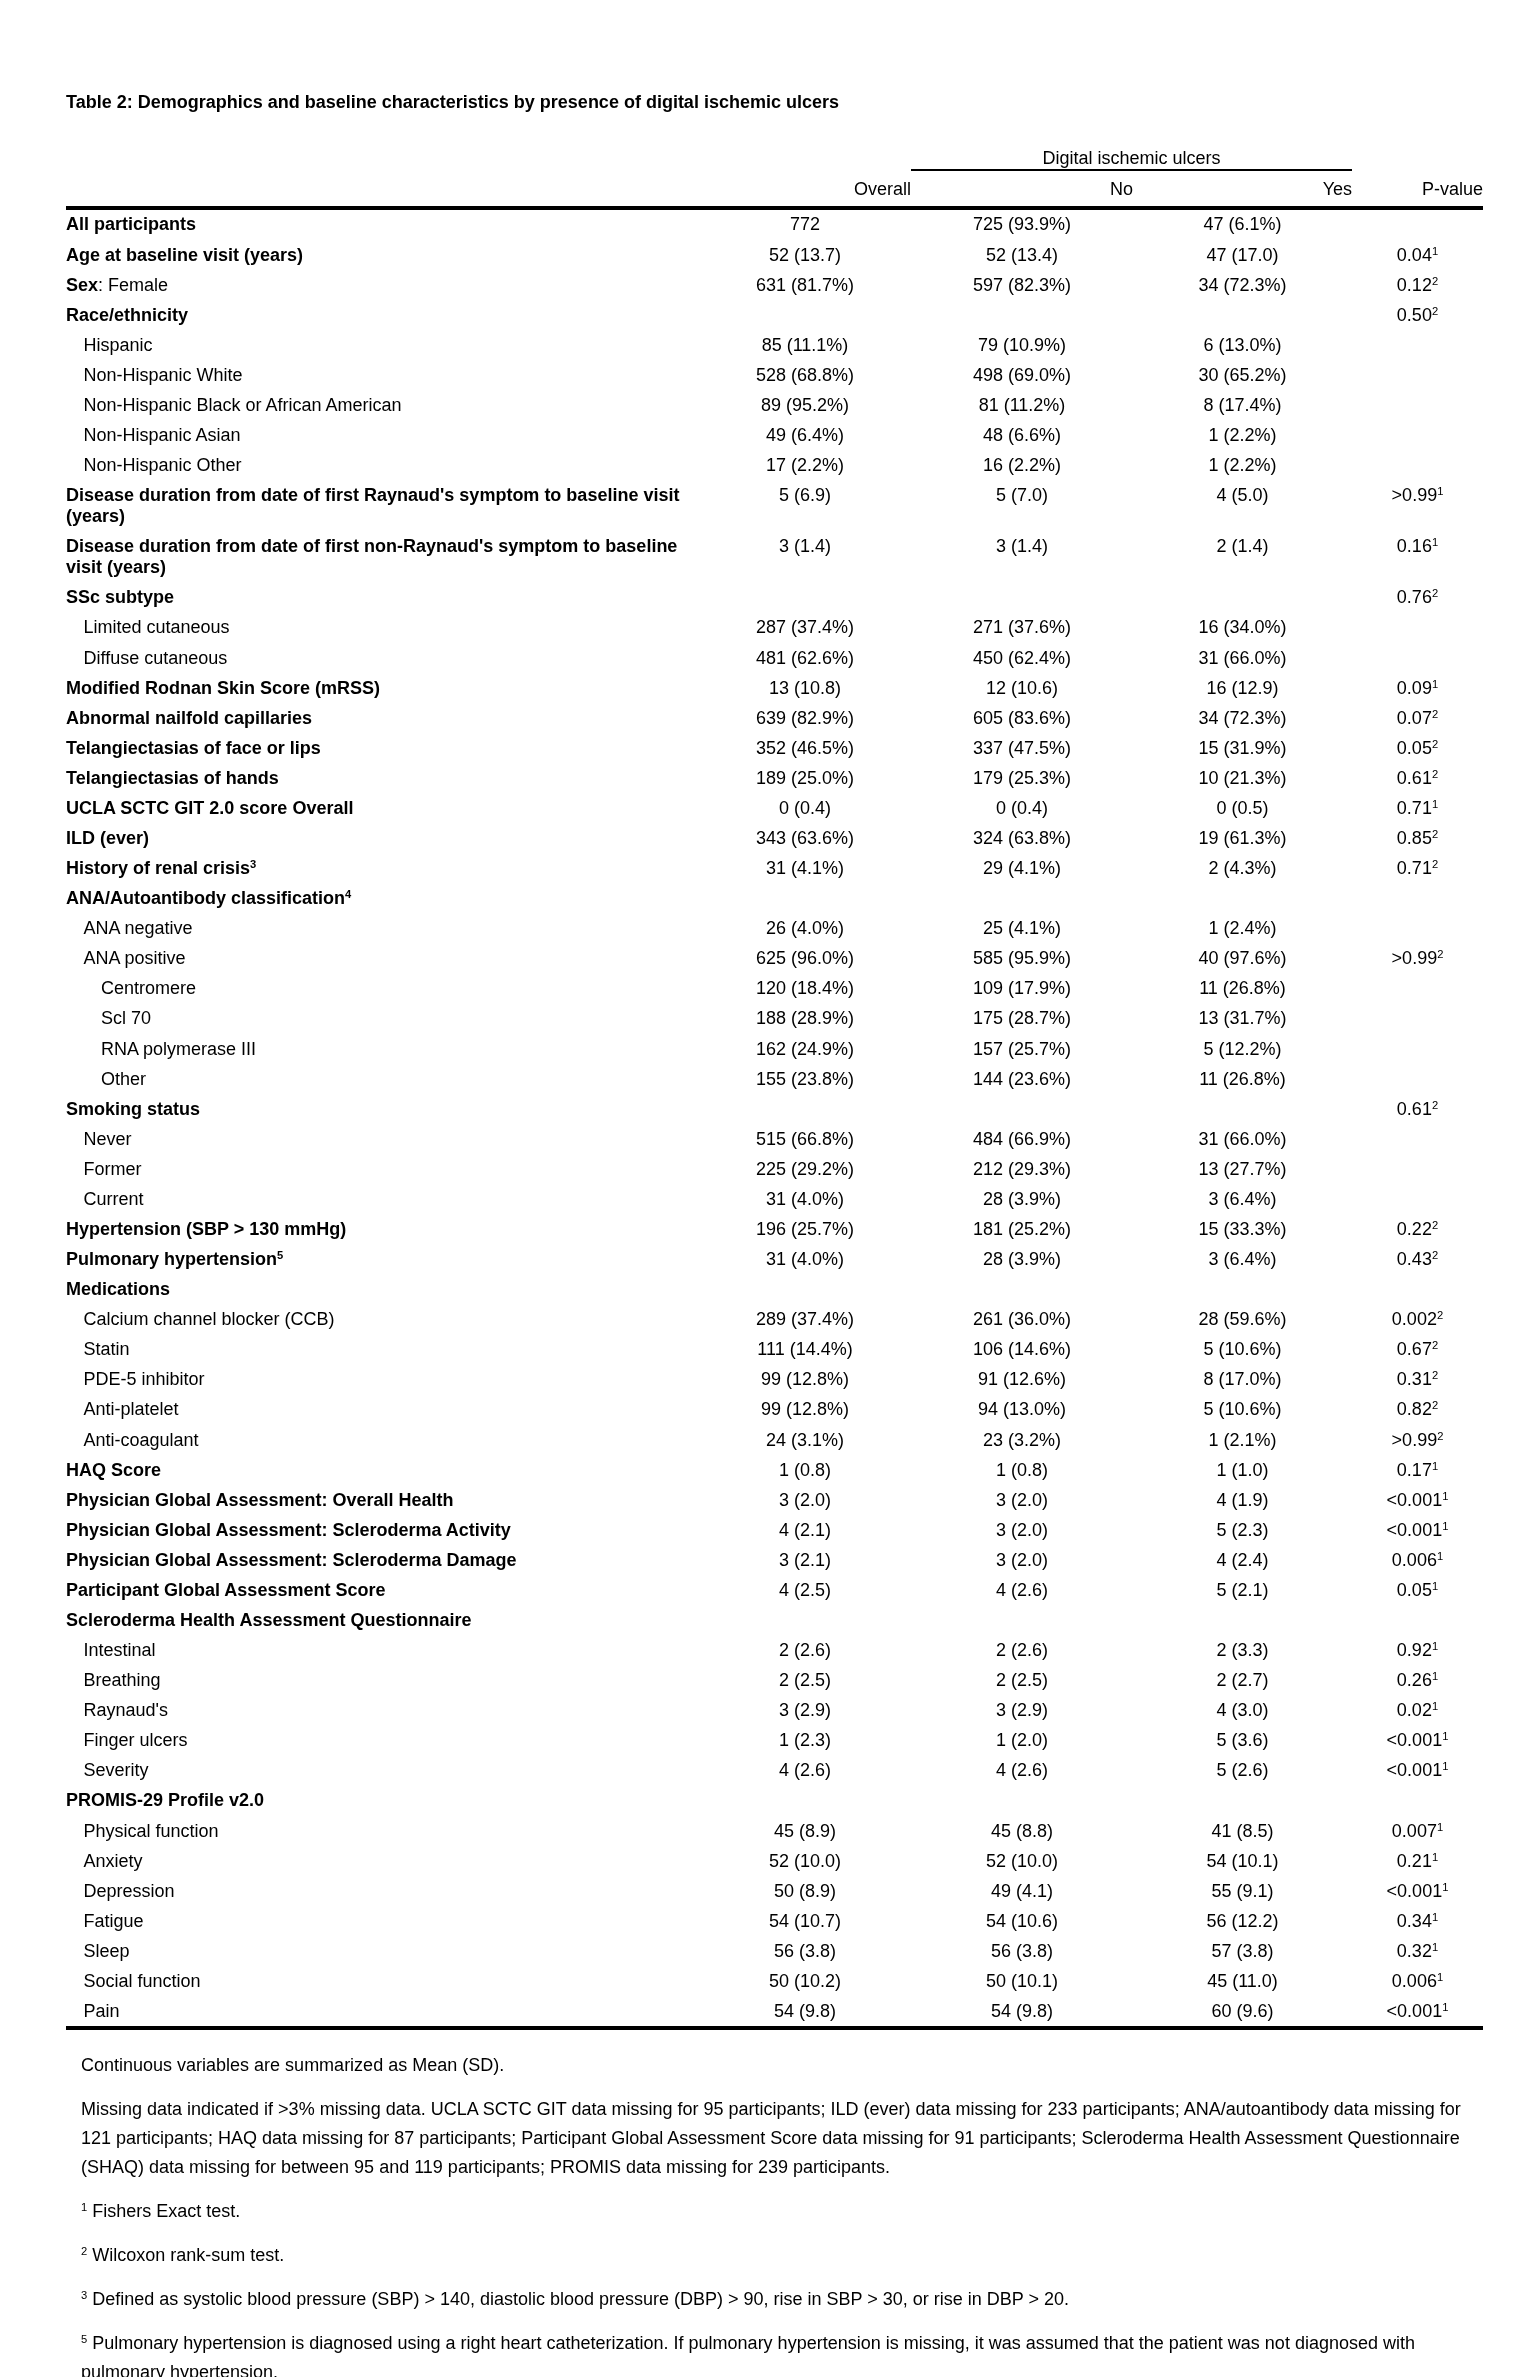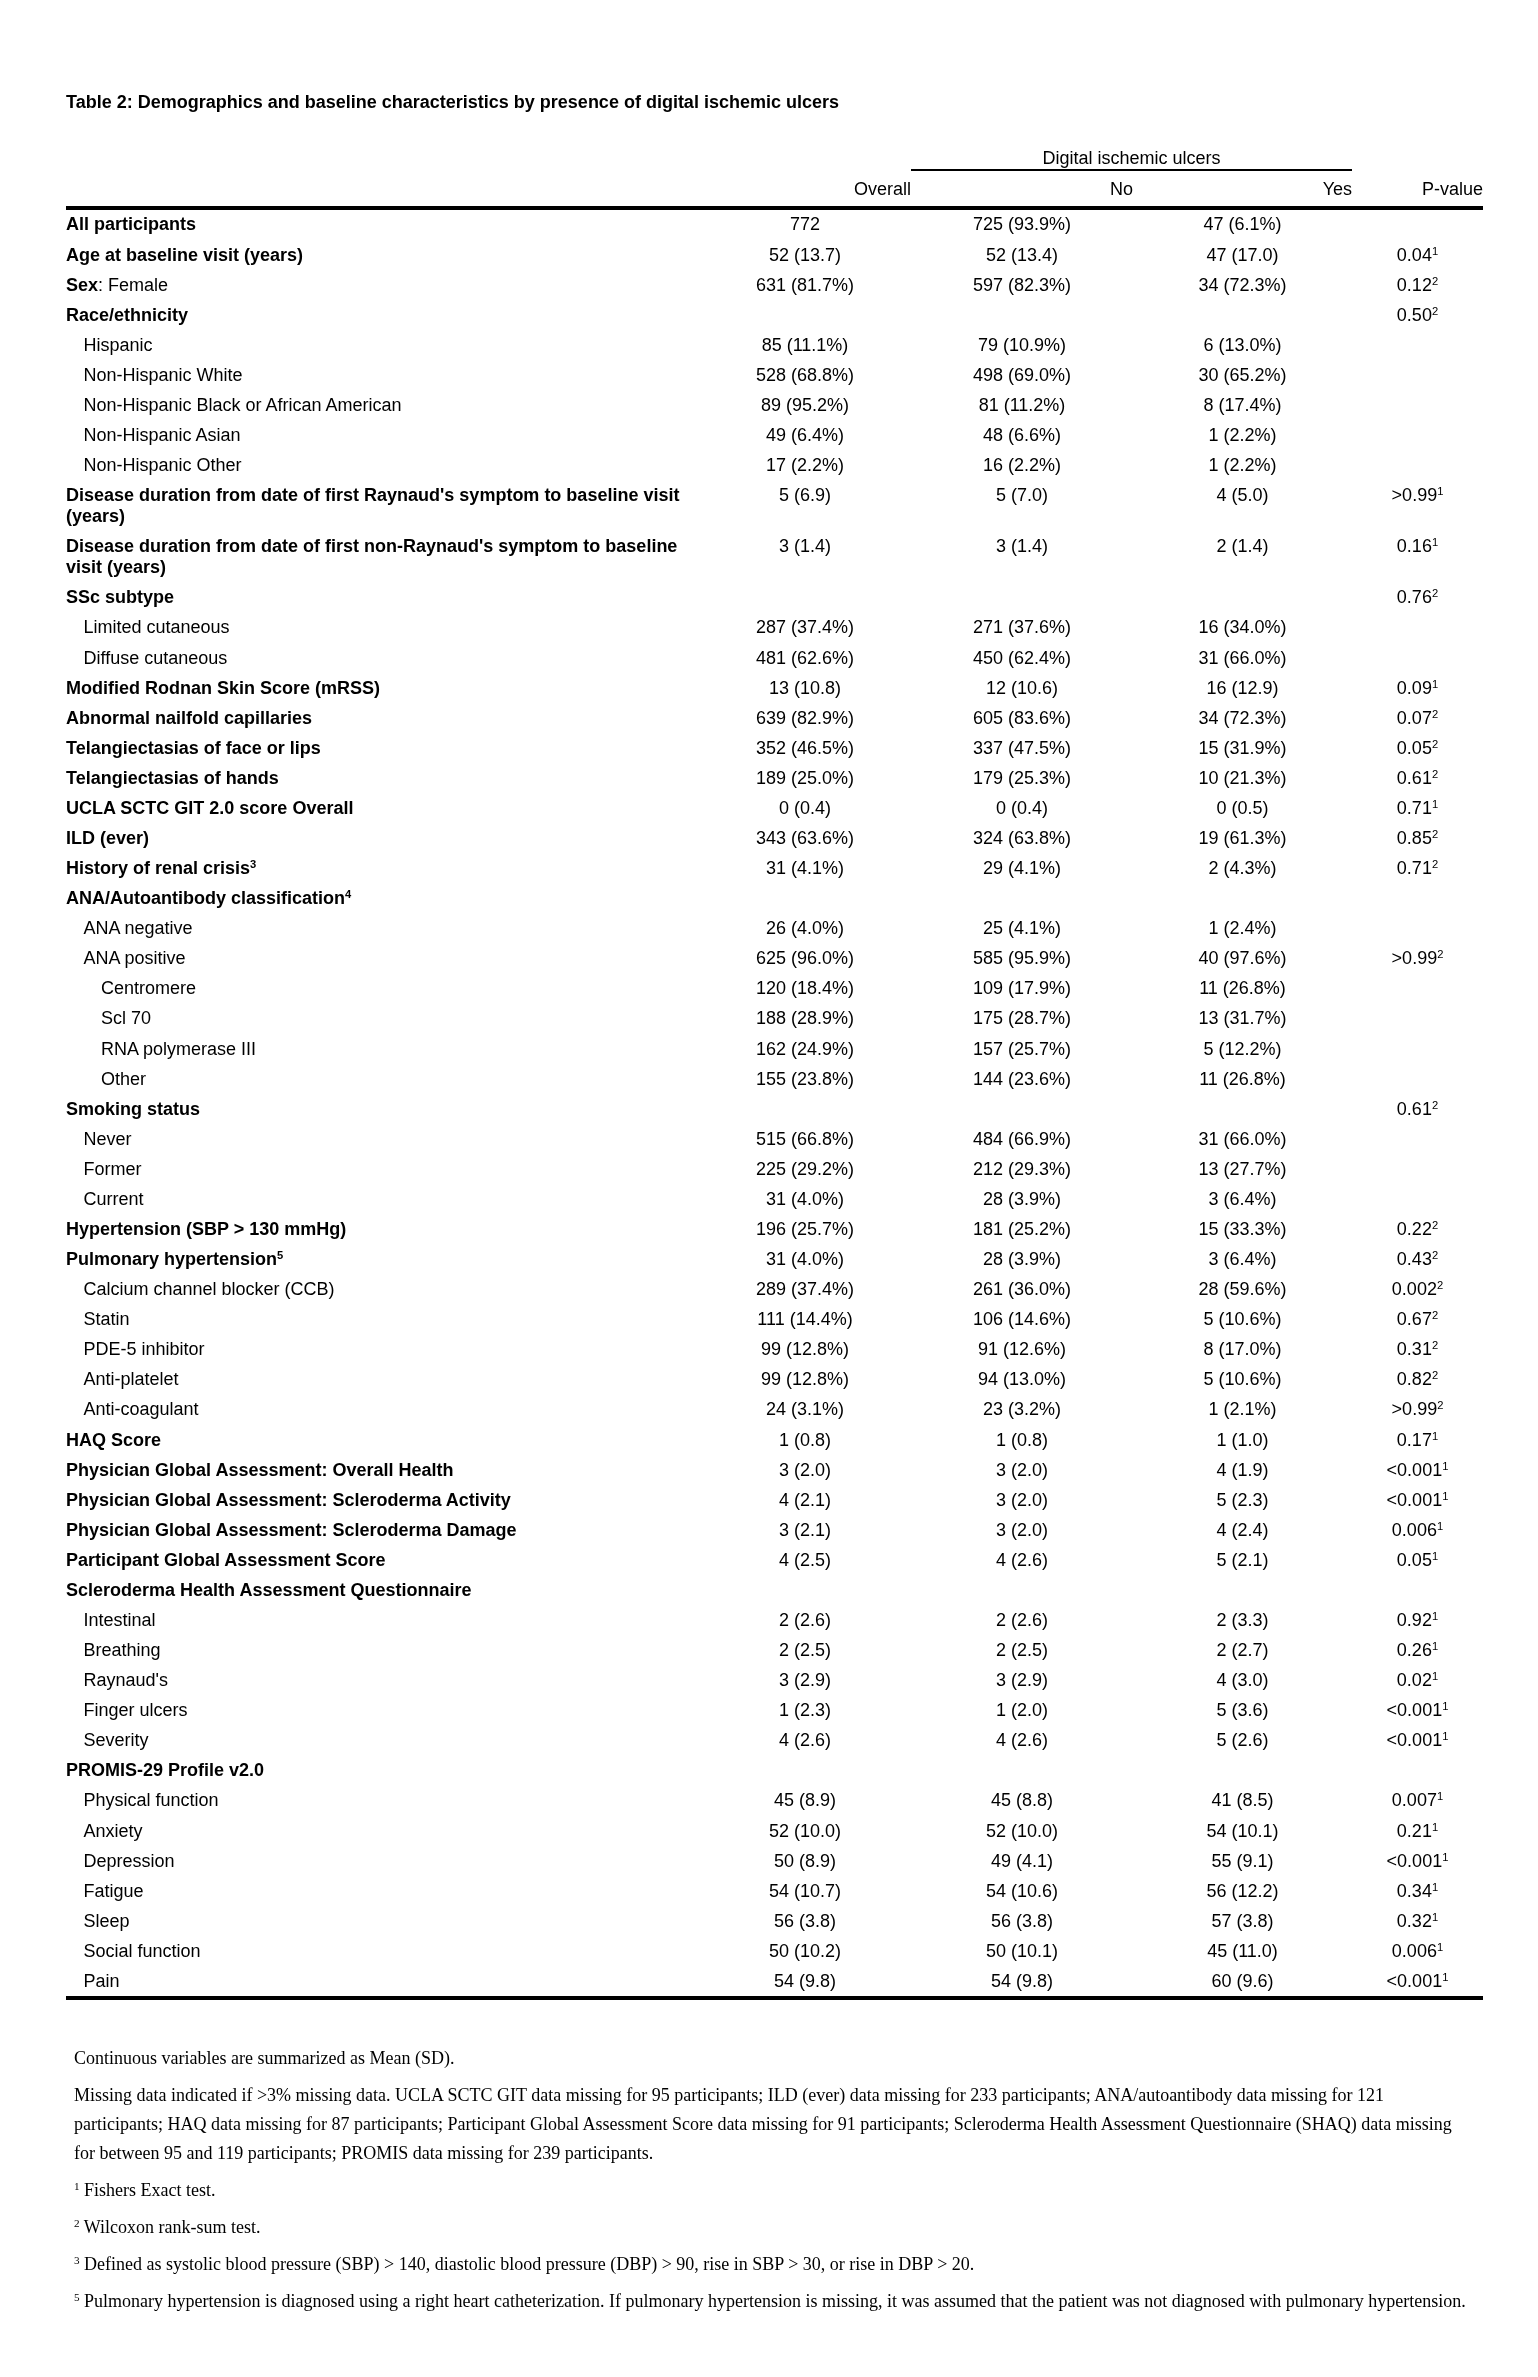--- a/index.html
+++ b/index.html
@@ -20,21 +20,21 @@
   tbody tr td { height: 21px; padding-top: 4.7px; padding-bottom: 4.4px; }
   tbody tr.tall td { height: 42px; }
   td.lbl { text-align: left; }
   td.lbl.bold { font-weight: bold; }
   td.lbl.ind1 { padding-left: 17.5px; }
   td.lbl.ind2 { padding-left: 35px; }
   td.num { text-align: center; }
   tbody tr.last td { border-bottom: 4.2px solid #000; }
   sup { font-size: 11.2px; line-height: 0; vertical-align: 6.3px; }
   .notes { position: absolute; left: 0; top: 2036px; width: 1416px; font-size: 18px; line-height: 29px; }
-  .notes p { margin: 8px; font-family: Liberation Serif, serif; }
+  .notes p { margin: 15px; }
 </style>
 </head>
 <body>
 
 <div class="page">
   <div class="title">Table 2: Demographics and baseline characteristics by presence of digital ischemic ulcers</div>
 
   <table>
     <colgroup>
       <col class="c-label">
@@ -294,20 +294,27 @@
           <td class="num"><span>0.22</span><sup>2</sup></td>
         </tr>
         <tr>
           <td class="lbl bold"><span>Pulmonary hypertension</span><sup>5</sup></td>
           <td class="num">31 (4.0%)</td>
           <td class="num">28 (3.9%)</td>
           <td class="num">3 (6.4%)</td>
           <td class="num"><span>0.43</span><sup>2</sup></td>
         </tr>
         <tr>
+          <td class="lbl bold"><span>Medications</span></td>
+          <td class="num"></td>
+          <td class="num"></td>
+          <td class="num"></td>
+          <td class="num"><span></span></td>
+        </tr>
+        <tr>
           <td class="lbl ind1"><span>Calcium channel blocker (CCB)</span></td>
           <td class="num">289 (37.4%)</td>
           <td class="num">261 (36.0%)</td>
           <td class="num">28 (59.6%)</td>
           <td class="num"><span>0.002</span><sup>2</sup></td>
         </tr>
         <tr>
           <td class="lbl ind1"><span>Statin</span></td>
           <td class="num">111 (14.4%)</td>
           <td class="num">106 (14.6%)</td>

